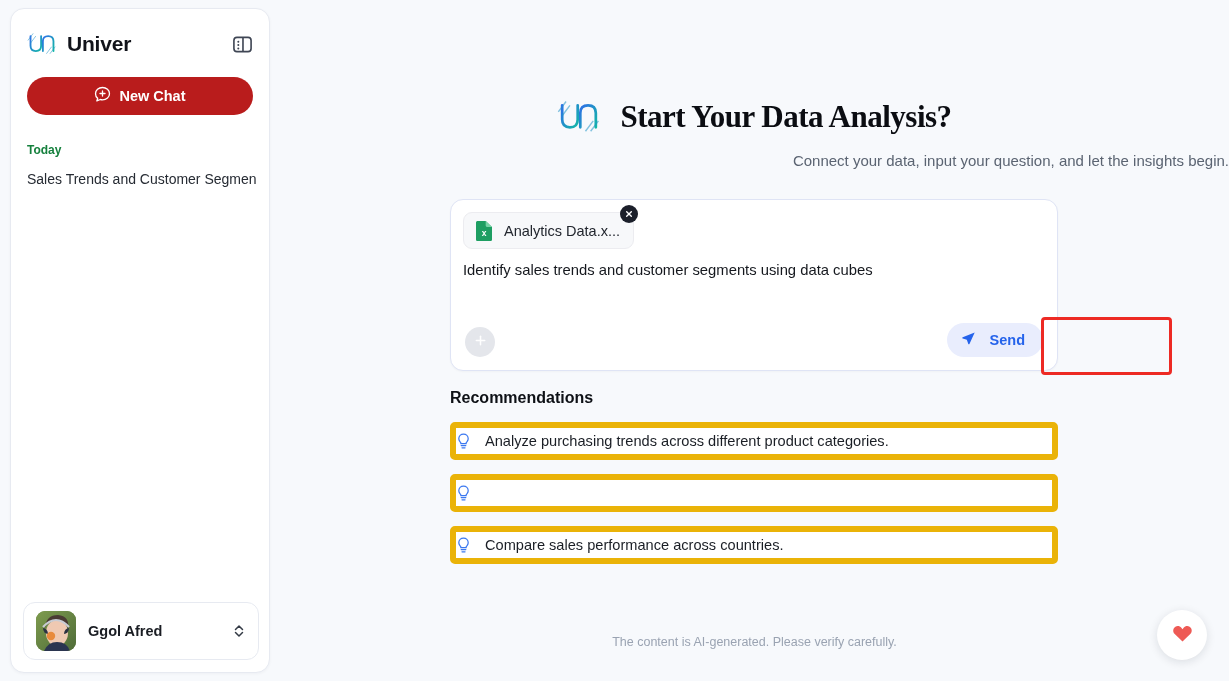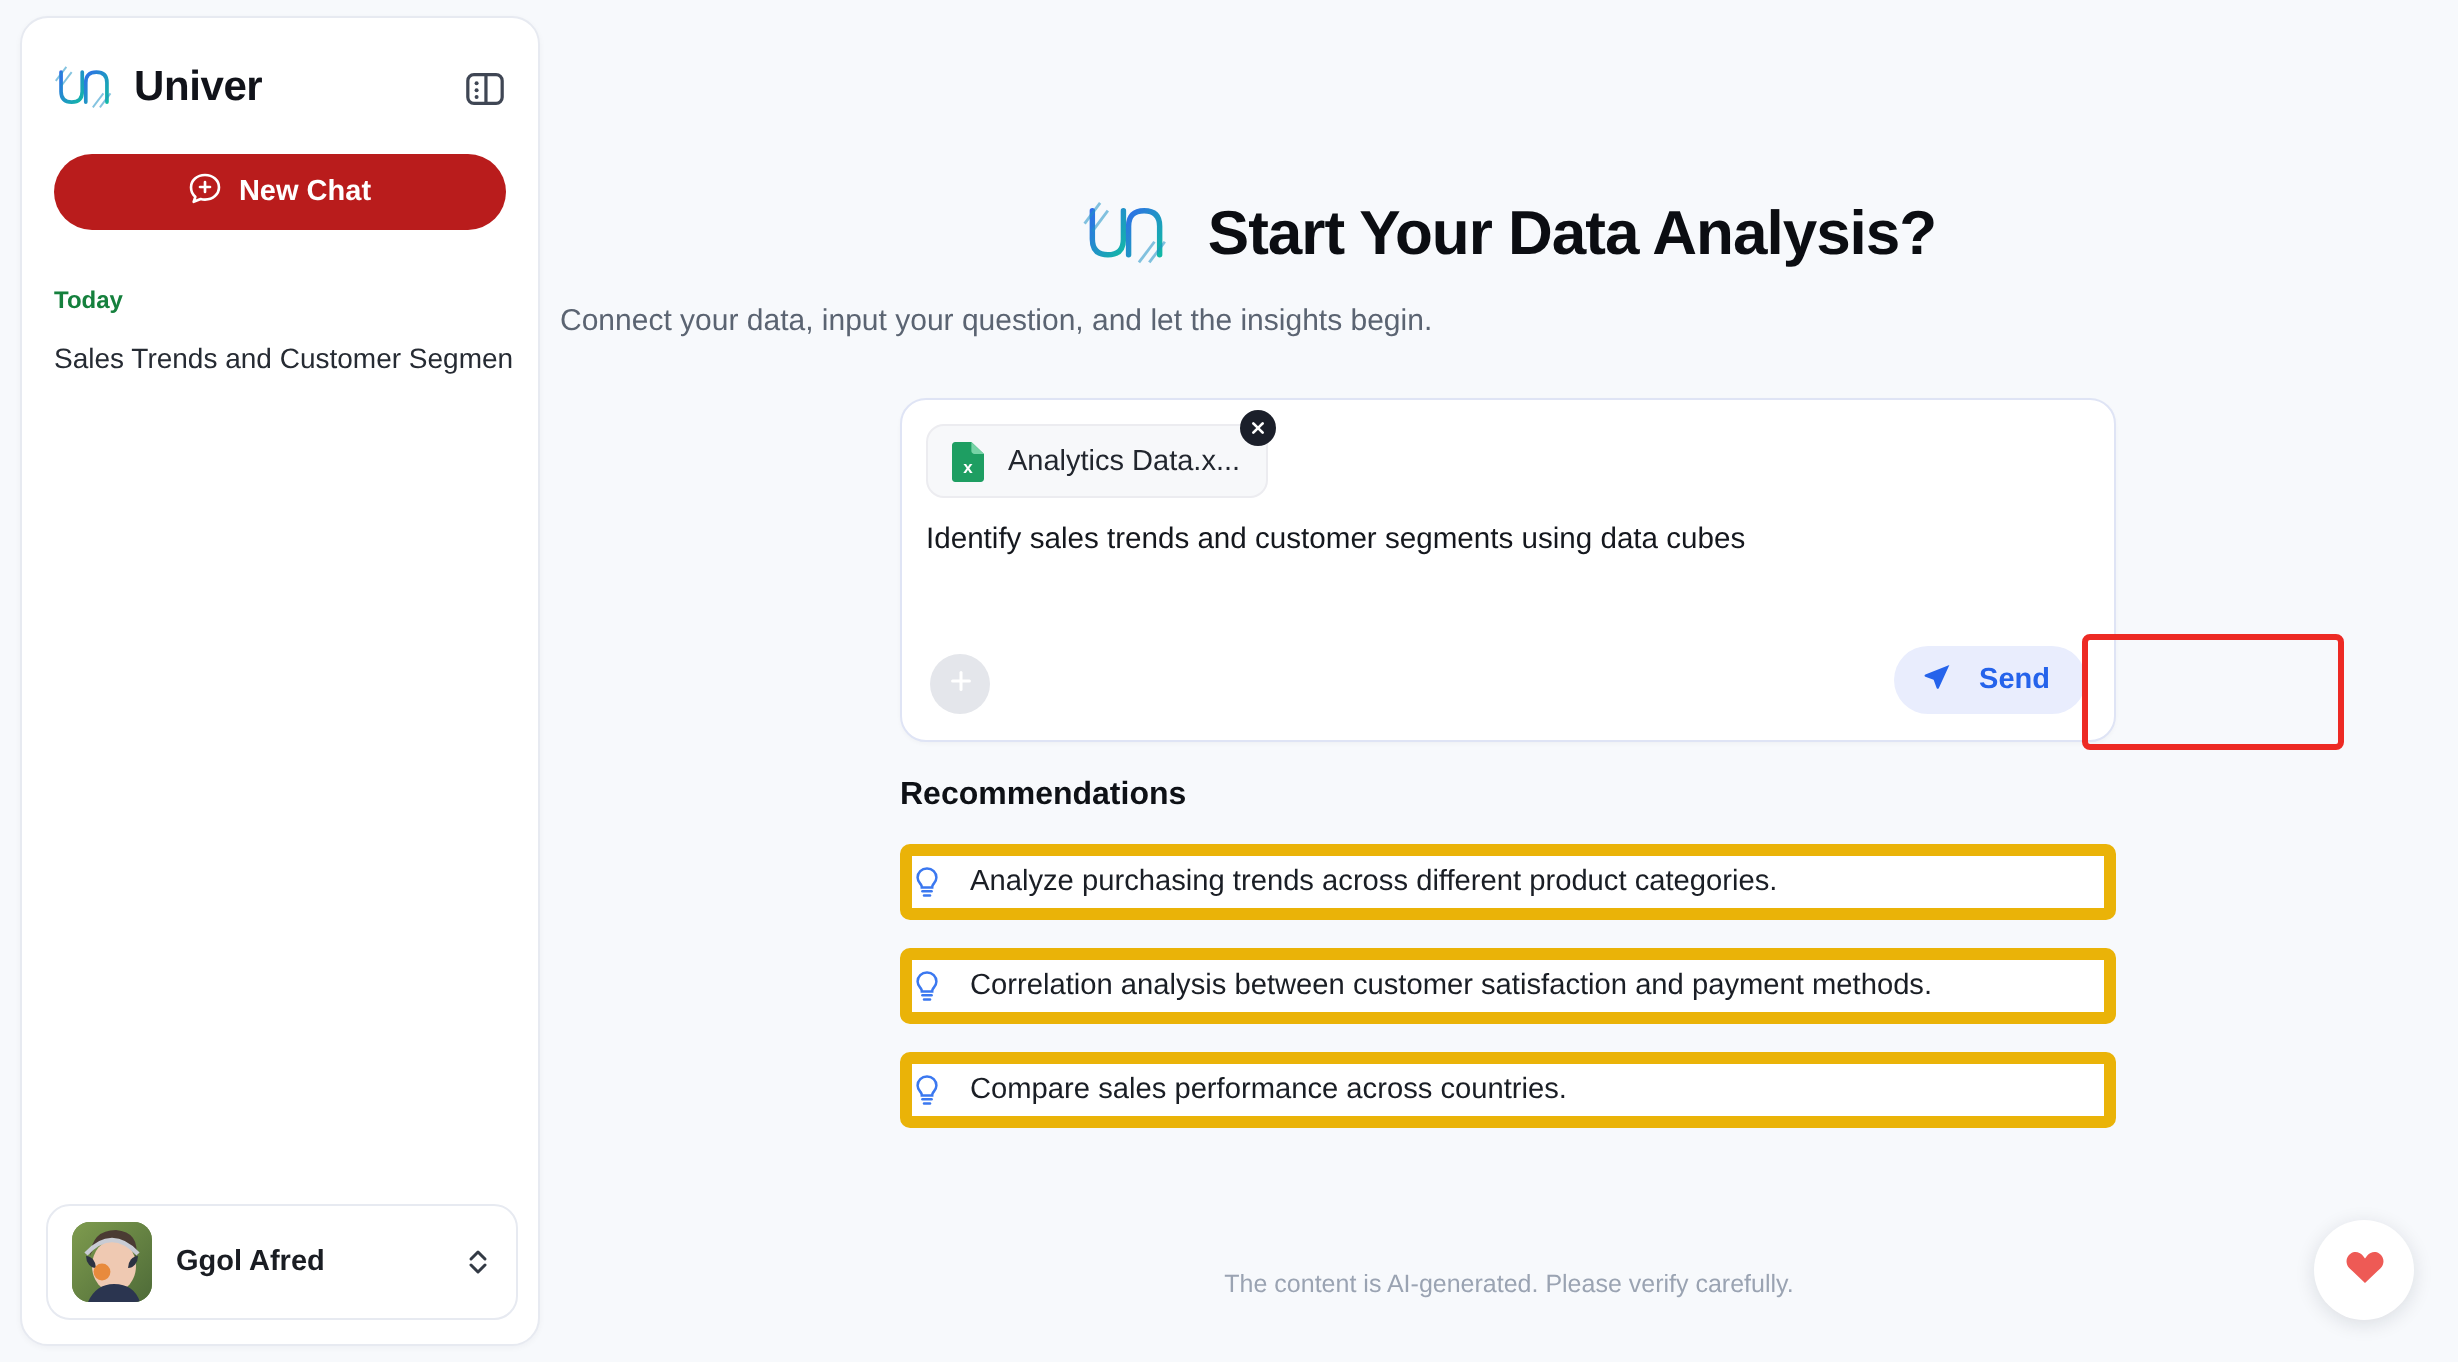--- a/index.html
+++ b/index.html
@@ -119,31 +119,32 @@
     top: 0;
     right: 0;
     height: 681px;
   }
   .hero {
     margin-top: 98px;
     display: flex;
     align-items: center;
     justify-content: center;
     gap: 19px;
+    font-family: Liberation Serif, serif;
   }
   .hero-logo { width: 44px; height: 38px; }
   .hero-title {
     font-size: 31px;
     font-weight: bold;
     color: #0b0d12;
     letter-spacing: -.5px;
   }
   .hero-sub {
     margin-top: 16px;
-    text-align: left;
+    text-align: right;
     font-size: 15px;
     color: #5b6472;
   }
 
   .composer {
     position: absolute;
     left: 170px;
     top: 199px;
     width: 608px;
     height: 172px;
@@ -464,21 +465,20 @@
     </div>
 
     <div class="rec-item">
       <span class="rec-icon">
         <svg viewBox="0 0 15 17" width="15" height="17">
           <path d="M7.5 1.2c2.7 0 4.7 2 4.7 4.5 0 1.8-1 2.7-1.6 3.5-.4.5-.5.9-.5 1.5H4.9c0-.6-.1-1-.5-1.5C3.8 8.4 2.8 7.5 2.8 5.7c0-2.5 2-4.5 4.7-4.5z" fill="none" stroke="#3b78f0" stroke-width="1.25"></path>
           <line x1="5.2" y1="12.6" x2="9.8" y2="12.6" stroke="#3b78f0" stroke-width="1.25" stroke-linecap="round"></line>
           <line x1="6" y1="14.8" x2="9" y2="14.8" stroke="#3b78f0" stroke-width="1.25" stroke-linecap="round"></line>
         </svg>
       </span>
-      <span class="rec-text">Correlation analysis between customer satisfaction and payment methods.</span>
     </div>
 
     <div class="rec-item">
       <span class="rec-icon">
         <svg viewBox="0 0 15 17" width="15" height="17">
           <path d="M7.5 1.2c2.7 0 4.7 2 4.7 4.5 0 1.8-1 2.7-1.6 3.5-.4.5-.5.9-.5 1.5H4.9c0-.6-.1-1-.5-1.5C3.8 8.4 2.8 7.5 2.8 5.7c0-2.5 2-4.5 4.7-4.5z" fill="none" stroke="#3b78f0" stroke-width="1.25"></path>
           <line x1="5.2" y1="12.6" x2="9.8" y2="12.6" stroke="#3b78f0" stroke-width="1.25" stroke-linecap="round"></line>
           <line x1="6" y1="14.8" x2="9" y2="14.8" stroke="#3b78f0" stroke-width="1.25" stroke-linecap="round"></line>
         </svg>
       </span>

